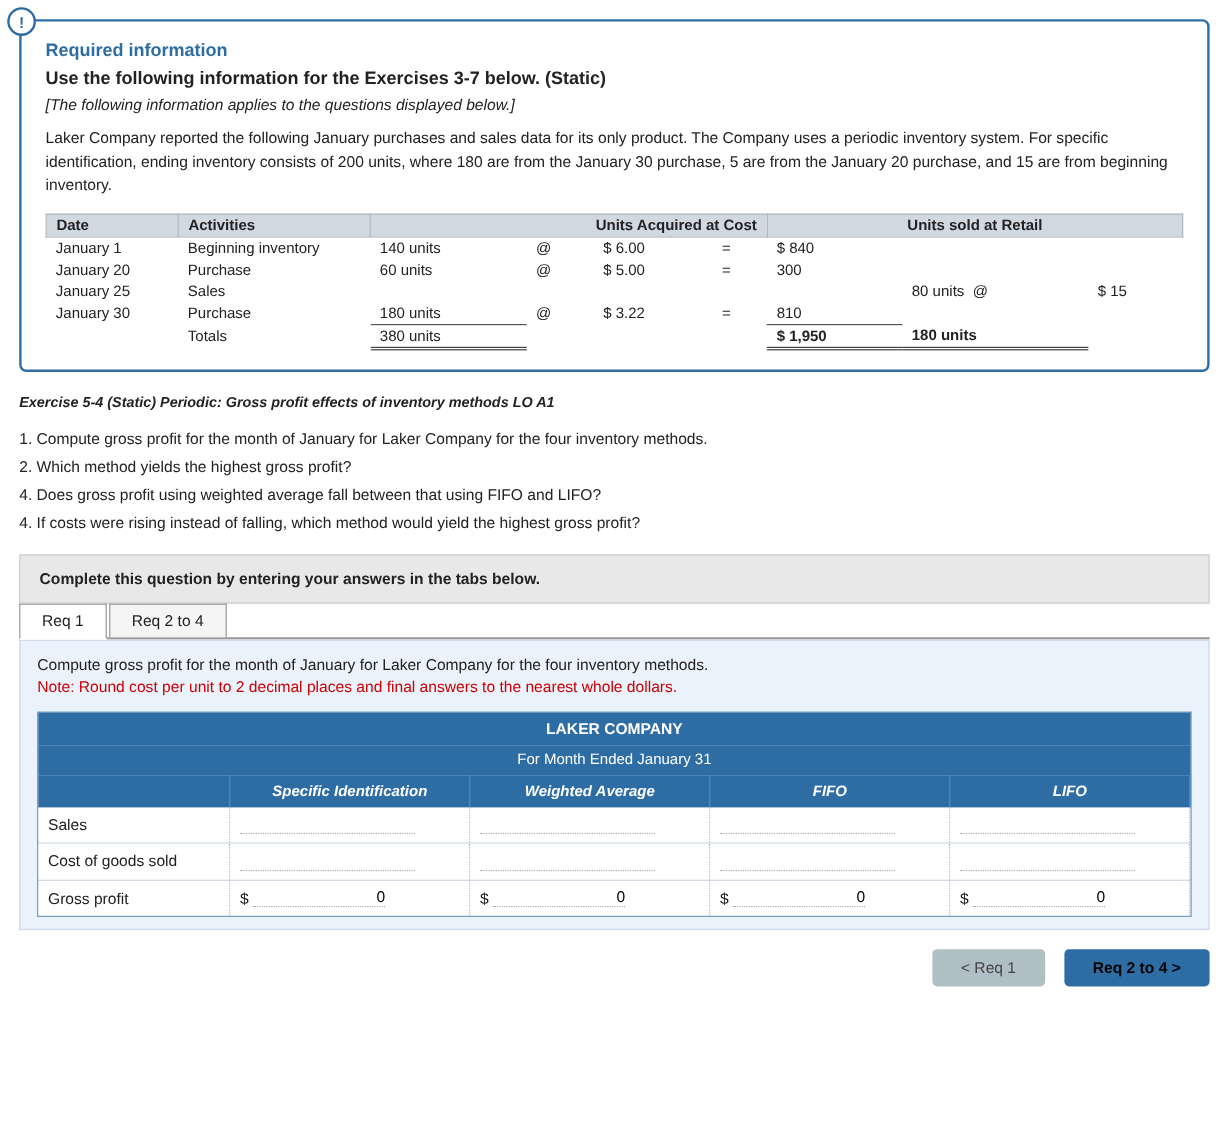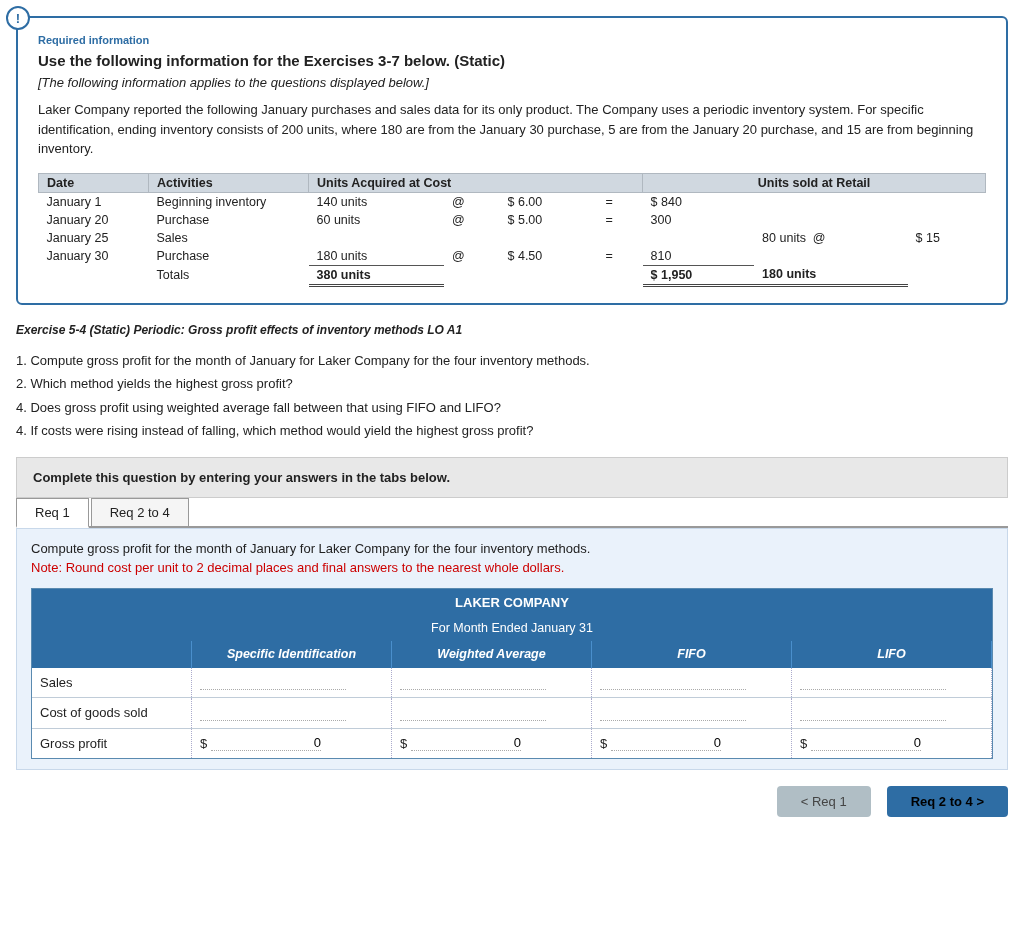--- a/index.html
+++ b/index.html
@@ -33,21 +33,21 @@
       align-items: center;
       justify-content: center;
       font-weight: bold;
       color: #2e6da4;
       font-size: 13px;
     }
     .required-label {
       color: #2e6da4;
       font-weight: bold;
       margin-bottom: 6px;
-      font-size: 11px;
+      font-size: 15px;
     }
     .info-title {
       font-weight: bold;
       font-size: 15px;
       margin-bottom: 6px;
     }
     .info-subtitle {
       font-style: italic;
       margin-bottom: 10px;
       font-size: 13px;
@@ -247,21 +247,21 @@
   <div class="required-label">Required information</div>
   <div class="info-title">Use the following information for the Exercises 3-7 below. (Static)</div>
   <div class="info-subtitle">[The following information applies to the questions displayed below.]</div>
   <div class="info-body">Laker Company reported the following January purchases and sales data for its only product. The Company uses a periodic inventory system. For specific identification, ending inventory consists of 200 units, where 180 are from the January 30 purchase, 5 are from the January 20 purchase, and 15 are from beginning inventory.</div>
 
   <table class="data-table">
     <thead>
       <tr class="header-row">
         <td style="width:110px">Date</td>
         <td style="width:160px">Activities</td>
-        <td colspan="4" style="text-align:left">Units Acquired at Cost</td>
+        <td colspan="4" style="text-align:right">Units Acquired at Cost</td>
         <td colspan="3" style="text-align:center">Units sold at Retail</td>
       </tr>
     </thead>
     <tbody>
       <tr>
         <td>January 1</td>
         <td>Beginning inventory</td>
         <td>140 units</td>
         <td>@</td>
         <td>$ 6.00</td>
@@ -290,30 +290,30 @@
         <td></td>
         <td></td>
         <td>80 units &nbsp;@</td>
         <td>$ 15</td>
       </tr>
       <tr>
         <td>January 30</td>
         <td>Purchase</td>
         <td style="border-bottom:1px solid #555">180 units</td>
         <td>@</td>
-        <td>$ 4.50</td>
+        <td>$ 3.22</td>
         <td>=</td>
         <td style="border-bottom:1px solid #555">810</td>
         <td></td>
         <td></td>
       </tr>
       <tr>
         <td></td>
         <td>Totals</td>
-        <td style="border-bottom:3px double #444; font-weight:bold">380 units</td>
+        <td style="border-bottom:3px double #444; font-weight:normal">380 units</td>
         <td></td>
         <td></td>
         <td></td>
         <td style="border-bottom:3px double #444; font-weight:bold">$ 1,950</td>
         <td style="border-bottom:3px double #444; font-weight:bold">180 units</td>
         <td></td>
       </tr>
     </tbody>
   </table>
 </div>

